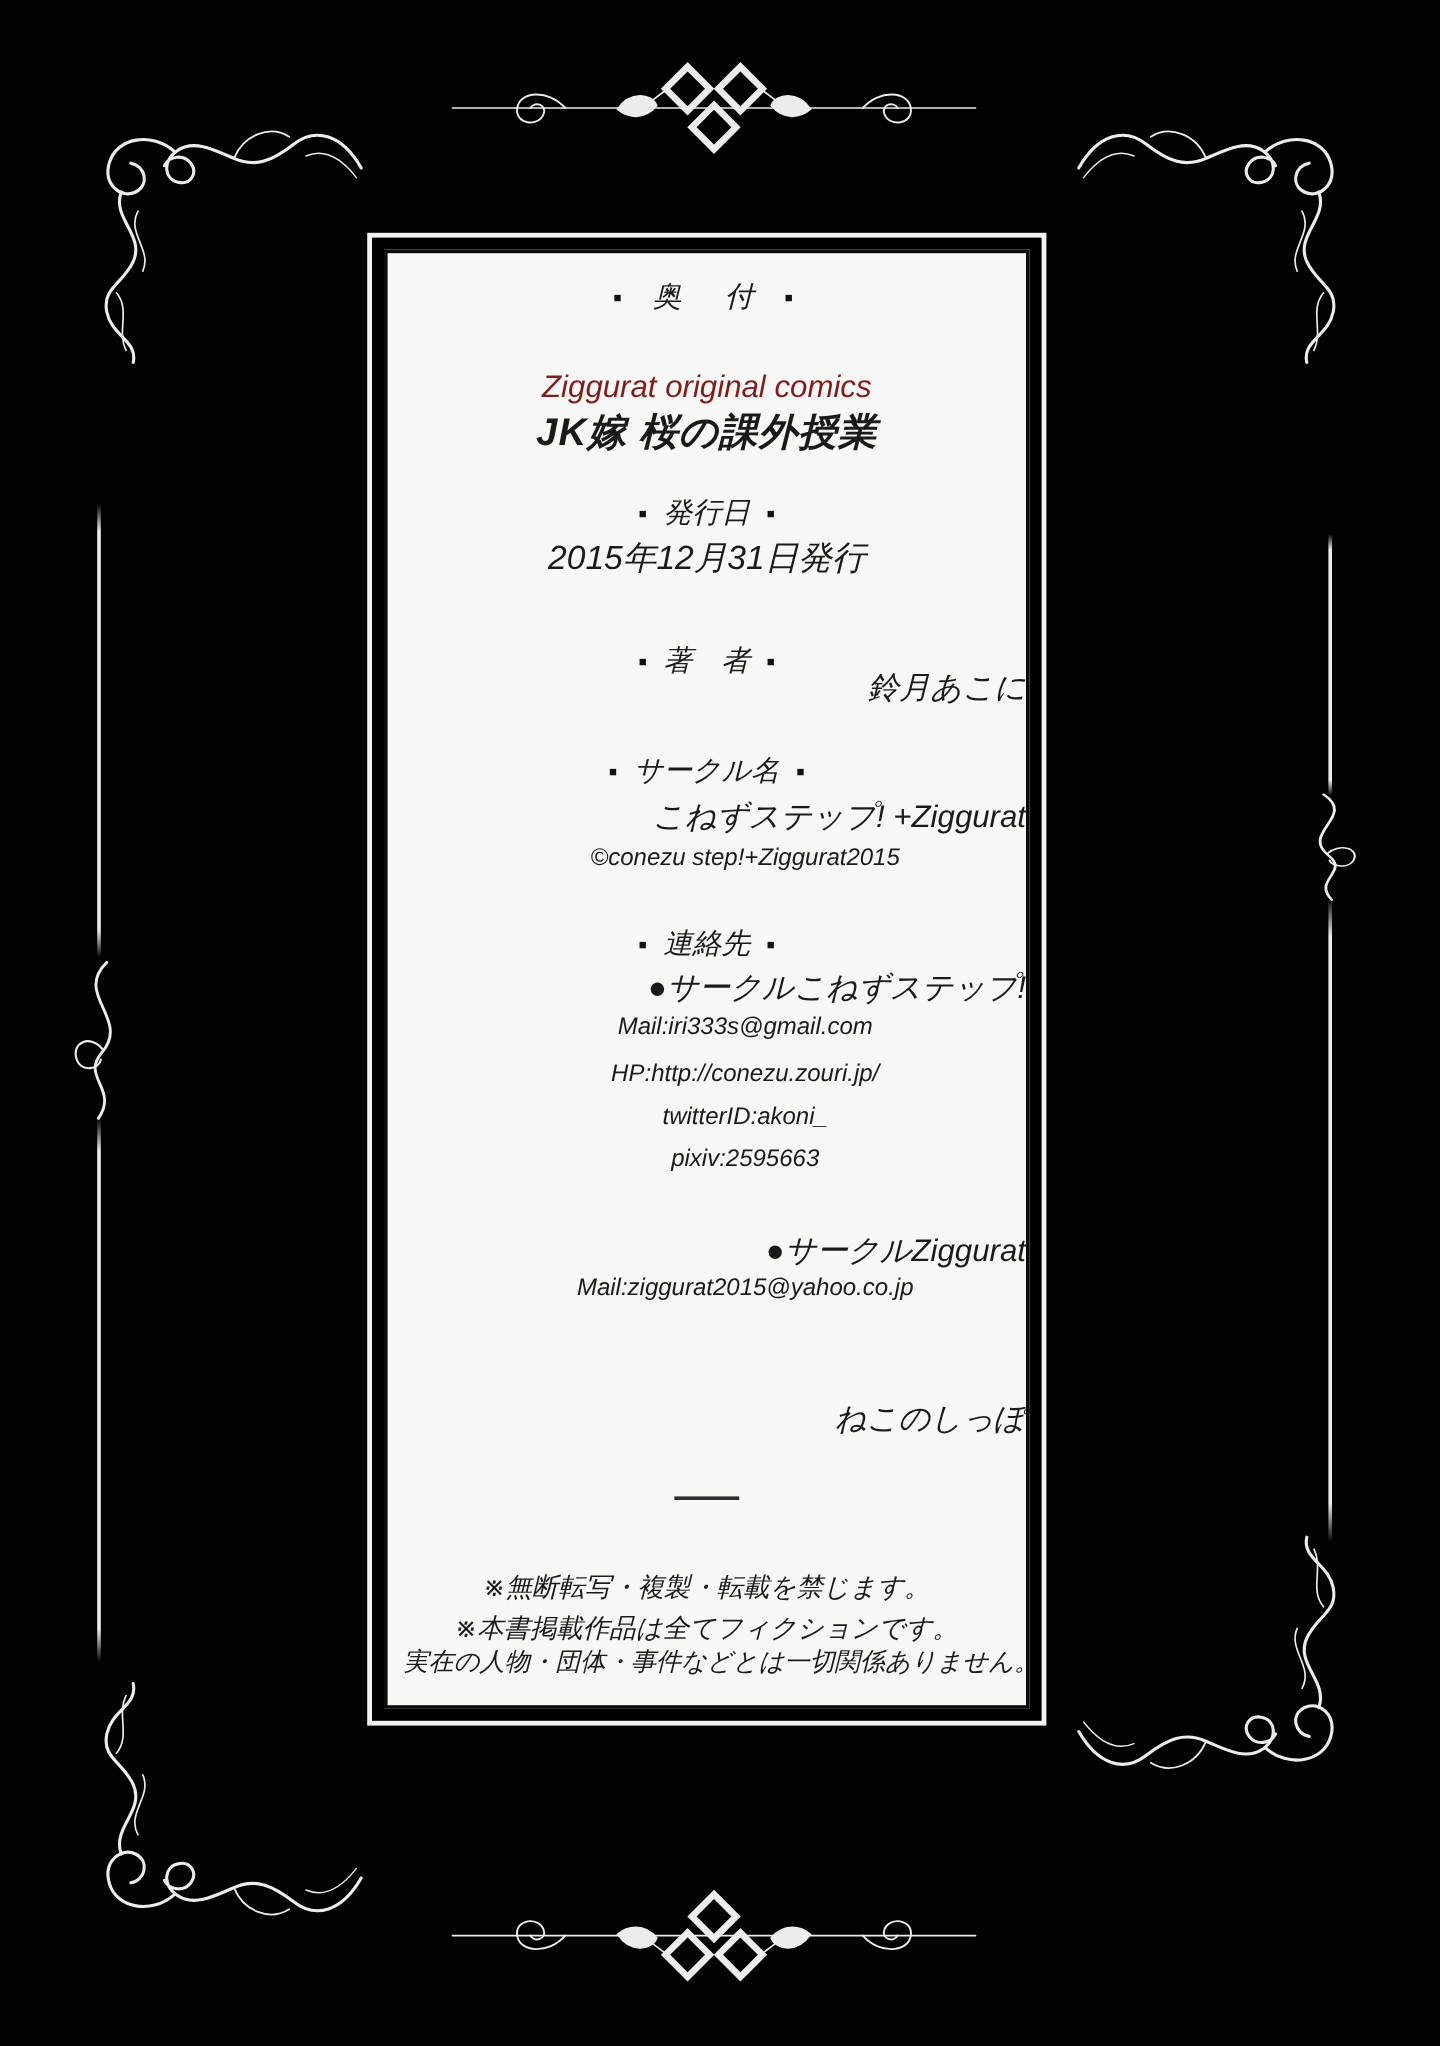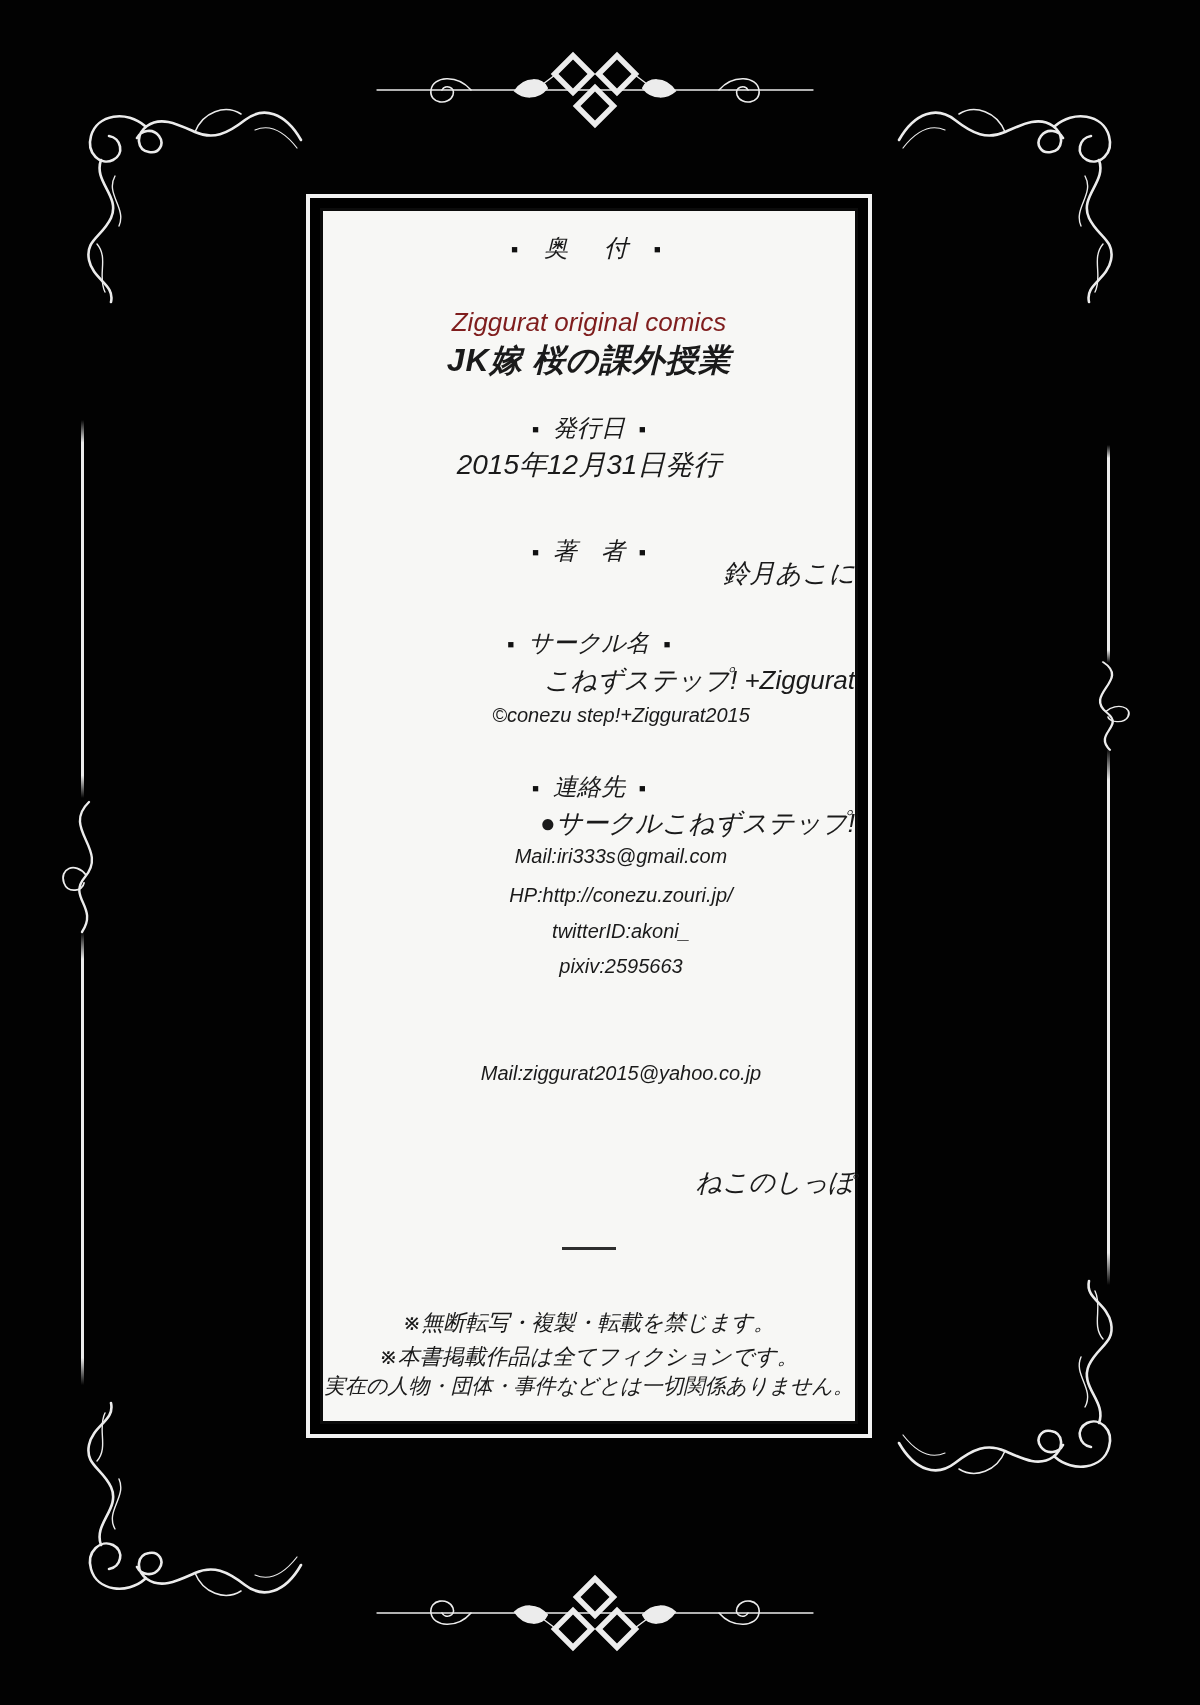--- a/index.html
+++ b/index.html
@@ -54,21 +54,21 @@
   .mk { font-size:11px; vertical-align:3px; margin:0 14px; color:#111; }
   .hdr .mk { margin:0 20px; }
   .hdr { font-size:24px; letter-spacing:6px; }
   .series { font-size:26px; color:#7f1d1d; }
   .title { font-size:32px; font-weight:700; letter-spacing:1px; }
   .label { font-size:24px; }
   .big   { font-size:28px; }
   .value { font-size:26px;text-align:right; }
   .small { font-size:20px;padding-left:32px; }
   .notice  { font-size:22px; }
-  .notice3 { font-size:21px; }
+  .notice3 { font-size:21px;padding-left:12px; }
   .dash {
     position:absolute; left:50%; transform:translateX(-50%);
     width:54px; height:3px; background:#2e2e2e;
   }
 </style>
 </head>
 <body>
 
 <svg width="0" height="0" style="position:absolute">
   <defs>
@@ -165,20 +165,21 @@
     <div class="line small" style="top:494px">©conezu step!+Ziggurat2015</div>
 
     <div class="line label" style="top:564px"><span class="mk">■</span><span>連絡先</span><span class="mk">■</span></div>
 
     <div class="line value" style="top:599px">●サークルこねずステップ!</div>
     <div class="line small" style="top:635px">Mail:iri333s@gmail.com</div>
     <div class="line small" style="top:674px">HP:http://conezu.zouri.jp/</div>
     <div class="line small" style="top:710px">twitterID:akoni_</div>
     <div class="line small" style="top:745px">pixiv:2595663</div>
 
+    <div class="line value" style="top:818px">●サークルZiggurat</div>
     <div class="line small" style="top:852px">Mail:ziggurat2015@yahoo.co.jp</div>
 
     <div class="line value" style="top:958px">ねこのしっぽ</div>
 
     <div class="dash" style="top:1036px"></div>
 
     <div class="line notice" style="top:1101px">※無断転写・複製・転載を禁じます。</div>
     <div class="line notice" style="top:1135px">※本書掲載作品は全てフィクションです。</div>
     <div class="line notice3" style="top:1164px">実在の人物・団体・事件などとは一切関係ありません。</div>
 

